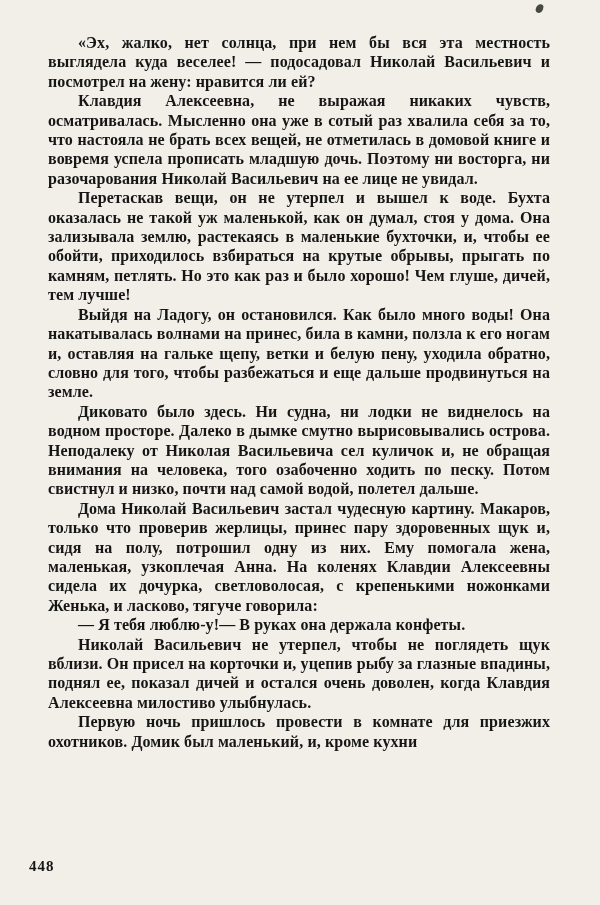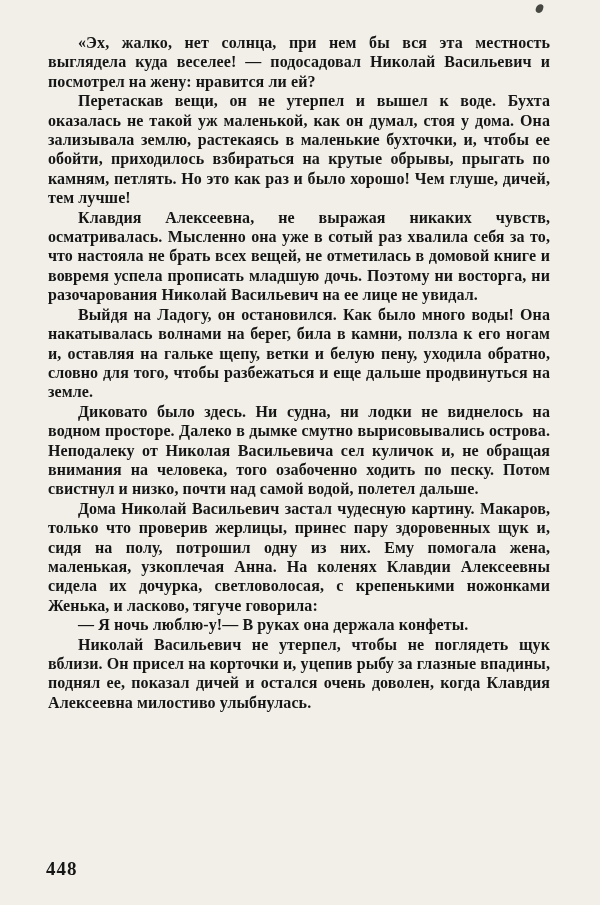--- a/index.html
+++ b/index.html
@@ -34,23 +34,23 @@
     line-height: 19.4px;
     letter-spacing: 0.1px;
   }
   .text-block p {
     margin: 0;
     padding: 0;
     text-indent: 30px;
   }
   .page-number {
     position: absolute;
-    left: 46px;
+    left: 29px;
     top: 858px;
-    font-size: 19px;
+    font-size: 15px;
     letter-spacing: 1px;
   }
   .scan-artifact {
     position: absolute;
     left: 536px;
     top: 4px;
     width: 7px;
     height: 9px;
     background: #2a2a26;
     border-radius: 60% 40% 55% 45%;
@@ -60,24 +60,25 @@
 </style>
 </head>
 <body>
 
 <div class="book-page">
 
   <span class="scan-artifact"></span>
 
   <div class="text-block">
     <p>«Эх, жалко, нет солнца, при нем бы вся эта местность выглядела куда веселее! — подосадовал Николай Васильевич и посмотрел на жену: нравится ли ей?</p>
+    <p>Клавдия Алексеевна, не выражая никаких чувств, осматривалась. Мысленно она уже в сотый раз хвалила себя за то, что настояла не брать всех вещей, не отметилась в домовой книге и вовремя успела прописать младшую дочь. Поэтому ни восторга, ни разочарования Николай Васильевич на ее лице не увидал.</p>
     <p>Перетаскав вещи, он не утерпел и вышел к воде. Бухта оказалась не такой уж маленькой, как он думал, стоя у дома. Она зализывала землю, растекаясь в маленькие бухточки, и, чтобы ее обойти, приходилось взбираться на крутые обрывы, прыгать по камням, петлять. Но это как раз и было хорошо! Чем глуше, дичей, тем лучше!</p>
-    <p>Клавдия Алексеевна, не выражая никаких чувств, осматривалась. Мысленно она уже в сотый раз хвалила себя за то, что настояла не брать всех вещей, не отметилась в домовой книге и вовремя успела прописать младшую дочь. Поэтому ни восторга, ни разочарования Николай Васильевич на ее лице не увидал.</p>
-    <p>Выйдя на Ладогу, он остановился. Как было много воды! Она накатывалась волнами на берег, била в камни, ползла к его ногам и, оставляя на гальке щепу, ветки и белую пену, уходила обратно, словно для того, чтобы разбежаться и еще дальше продвинуться на земле.</p>
+    <p>Выйдя на Ладогу, он остановился. Как было много воды! Она накатывалась волнами на принес, била в камни, ползла к его ногам и, оставляя на гальке щепу, ветки и белую пену, уходила обратно, словно для того, чтобы разбежаться и еще дальше продвинуться на земле.</p>
     <p>Диковато было здесь. Ни судна, ни лодки не виднелось на водном просторе. Далеко в дымке смутно вырисовывались острова. Неподалеку от Николая Васильевича сел куличок и, не обращая внимания на человека, того озабоченно ходить по песку. Потом свистнул и низко, почти над самой водой, полетел дальше.</p>
     <p>Дома Николай Васильевич застал чудесную картину. Макаров, только что проверив жерлицы, принес пару здоровенных щук и, сидя на полу, потрошил одну из них. Ему помогала жена, маленькая, узкоплечая Анна. На коленях Клавдии Алексеевны сидела их дочурка, светловолосая, с крепенькими ножонками Женька, и ласково, тягуче говорила:</p>
-    <p>— Я ночь люблю-у!— В руках она держала конфеты.</p>
+    <p>— Я тебя люблю-у!— В руках она держала конфеты.</p>
     <p>Николай Васильевич не утерпел, чтобы не поглядеть щук вблизи. Он присел на корточки и, уцепив рыбу за глазные впадины, поднял ее, показал дичей и остался очень доволен, когда Клавдия Алексеевна милостиво улыбнулась.</p>
+    <p>Первую ночь пришлось провести в комнате для приезжих охотников. Домик был маленький, и, кроме кухни</p>
   </div>
 
   <div class="page-number">448</div>
 
 </div>
 
 </body></html>

